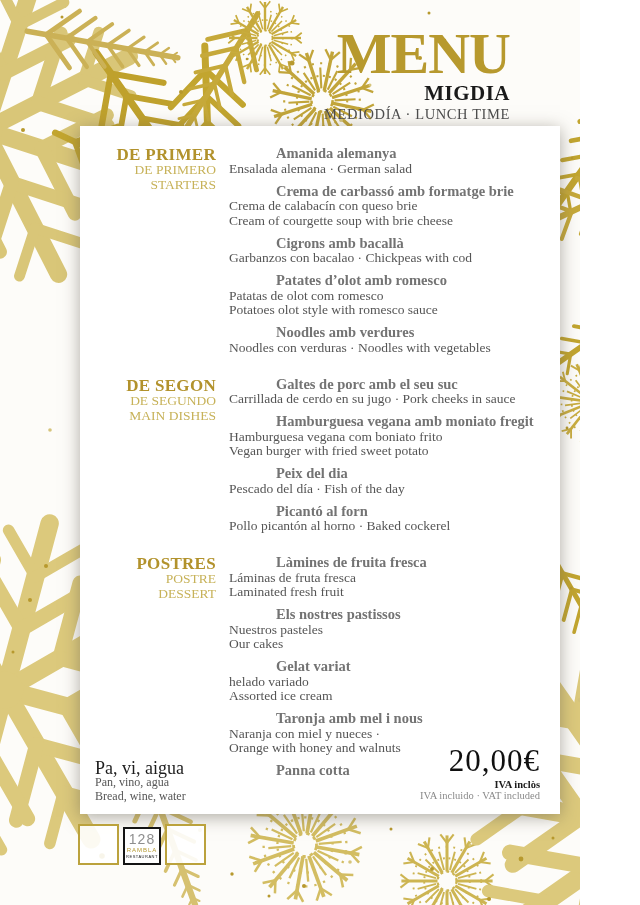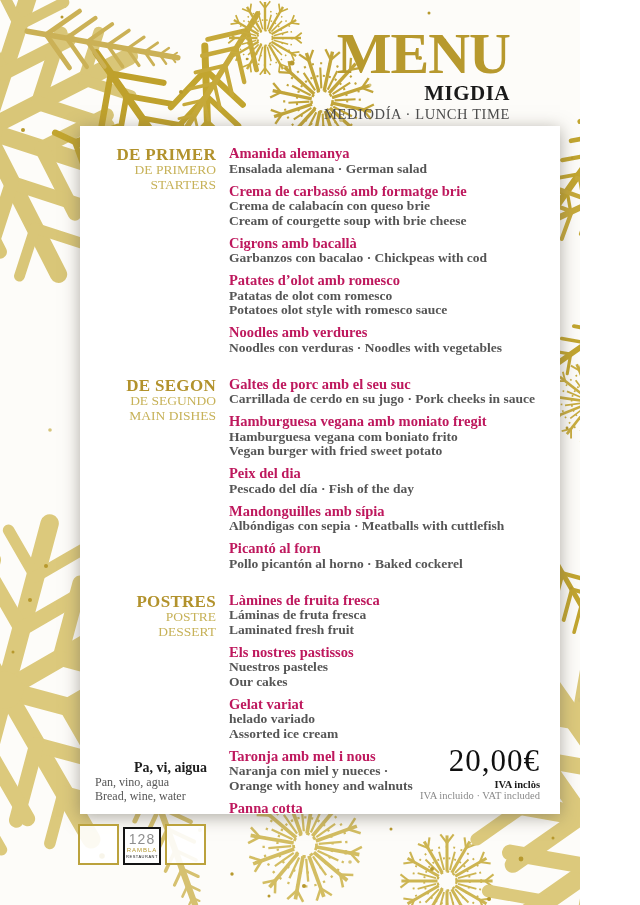--- a/index.html
+++ b/index.html
@@ -20,25 +20,25 @@
     background:#ffffff;z-index:2;box-sizing:border-box;
     box-shadow:0 3px 16px rgba(95,90,75,.5);
     padding:21px 0 0 24px;
   }
   .section{display:flex;margin-bottom:14px;}
   .sec-head{width:112px;flex:none;text-align:right;}
   .sec-title{font-size:17px;font-weight:bold;color:#b2922c;letter-spacing:.3px;line-height:15px;}
   .sec-alt{font-size:13.5px;color:#c7b259;line-height:15px;}
   .sec-items{margin-left:13px;flex:1;}
   .mi{margin-bottom:10px;}
-  .mi-name{font-size:14.5px;font-weight:bold;color:#be185d;line-height:13px;}
-  .mi-sub{font-size:13.5px;color:#555555;line-height:12px;margin-top:2.5px;font-weight:bold;}
+  .mi-name{font-size:14.5px;font-weight:bold;color:#737373;line-height:13px;margin-left:47px;}
+  .mi-sub{font-size:13.5px;color:#555555;line-height:12px;margin-top:2.5px;}
   
   .card-footer{position:absolute;left:15px;right:20px;bottom:11px;display:flex;justify-content:space-between;align-items:flex-end;}
-  .inc-name{font-size:14px;font-weight:bold;color:#1d1d1d;line-height:14px;margin-left:39px;}
+  .inc-name{font-size:18px;font-weight:normal;color:#1d1d1d;line-height:14px;}
   .inc-sub{font-size:12px;color:#555555;line-height:14px;}
   .price-block{text-align:right;}
   .price{font-size:31px;color:#101010;letter-spacing:1px;line-height:1;}
   .tax1{font-size:10.5px;font-weight:bold;color:#1c1c1c;margin-top:3px;line-height:1.1;}
   .tax2{font-size:10.5px;color:#8a8a8a;line-height:1.2;}
   
   .logo-row{position:absolute;left:78px;top:824px;display:flex;align-items:flex-end;z-index:2;}
   .frame{width:37px;height:37px;border:2px solid #bba23d;background:rgba(255,255,255,.9);}
   .badge{width:34px;height:34px;border:2px solid #141414;background:#fff;margin:0 4px;
          display:flex;flex-direction:column;align-items:center;justify-content:center;text-align:center;
@@ -266,24 +266,20 @@
         <div class="mi">
           <div class="mi-name">Hamburguesa vegana amb moniato fregit</div>
           <div class="mi-sub">Hamburguesa vegana com boniato frito</div>
           <div class="mi-sub">Vegan burger with fried sweet potato</div>
         </div>
         <div class="mi">
           <div class="mi-name">Peix del dia</div>
           <div class="mi-sub">Pescado del día · Fish of the day</div>
         </div>
         <div class="mi">
-          <div class="mi-name">Mandonguilles amb sípia</div>
-          <div class="mi-sub">Albóndigas con sepia · Meatballs with cuttlefish</div>
-        </div>
-        <div class="mi">
           <div class="mi-name">Picantó al forn</div>
           <div class="mi-sub">Pollo picantón al horno · Baked cockerel</div>
         </div>
       </div>
     </div>
 
     <div class="section">
       <div class="sec-head">
         <div class="sec-title">POSTRES</div>
         <div class="sec-alt">POSTRE</div>

